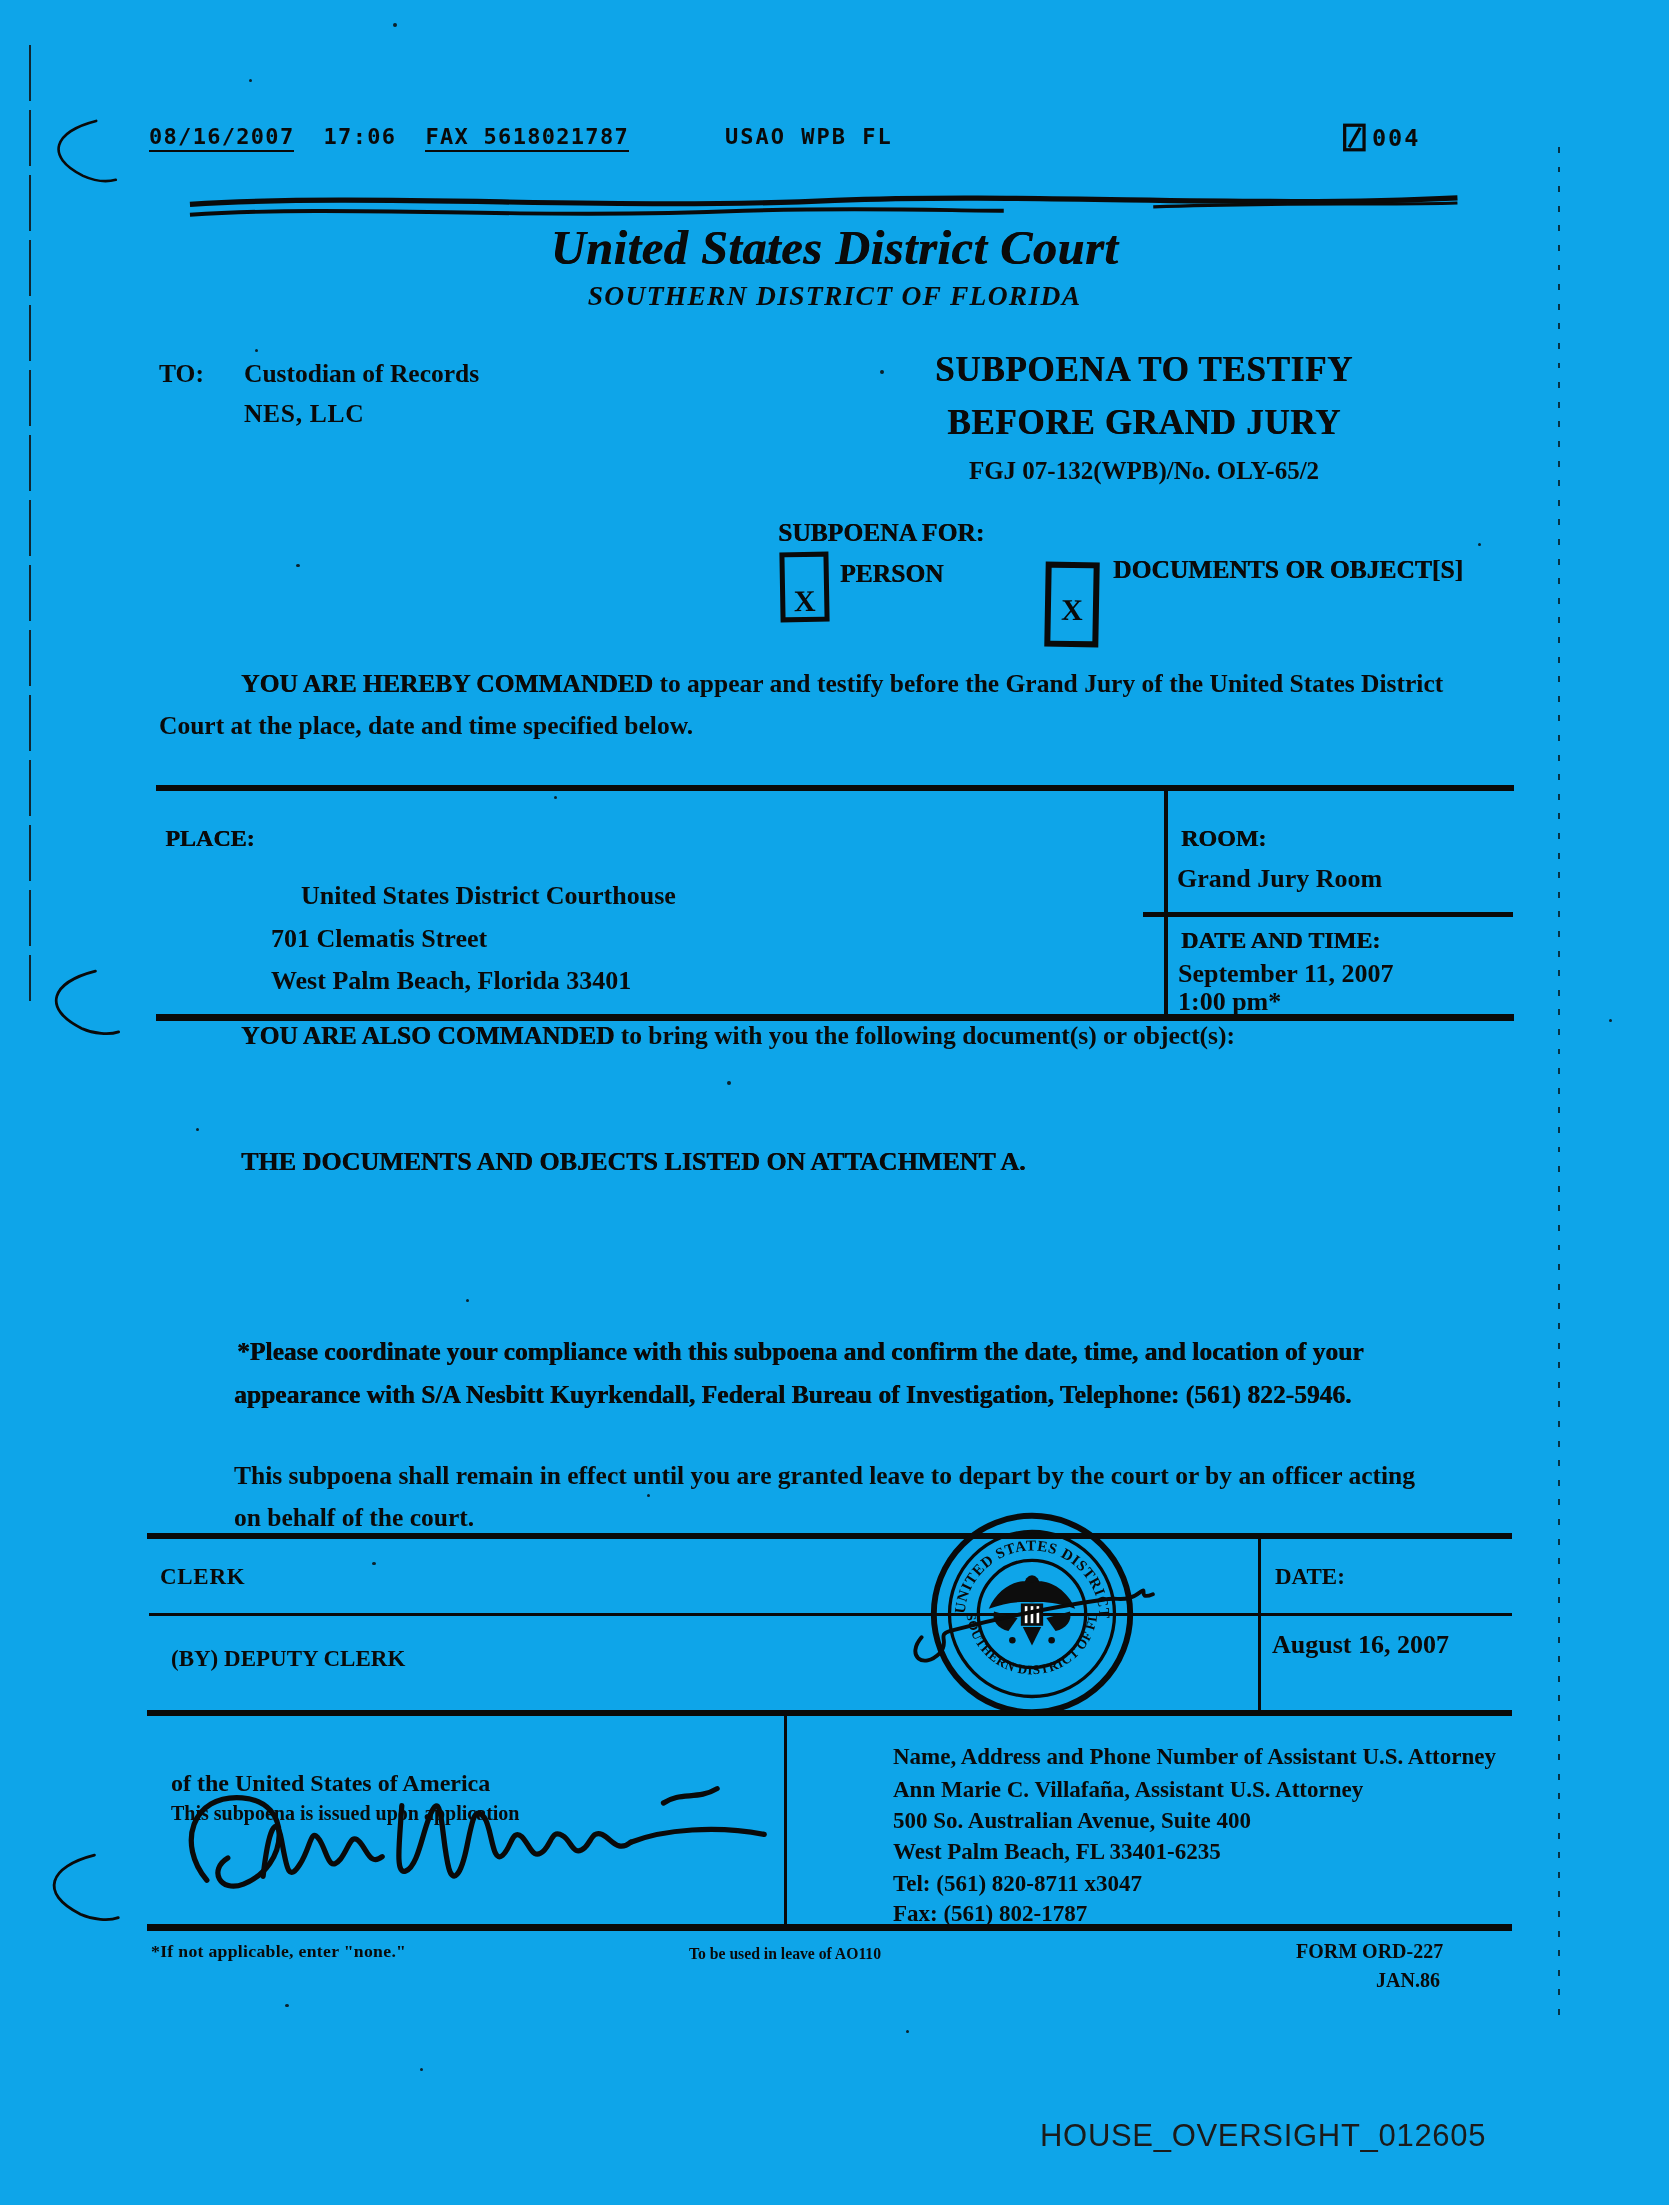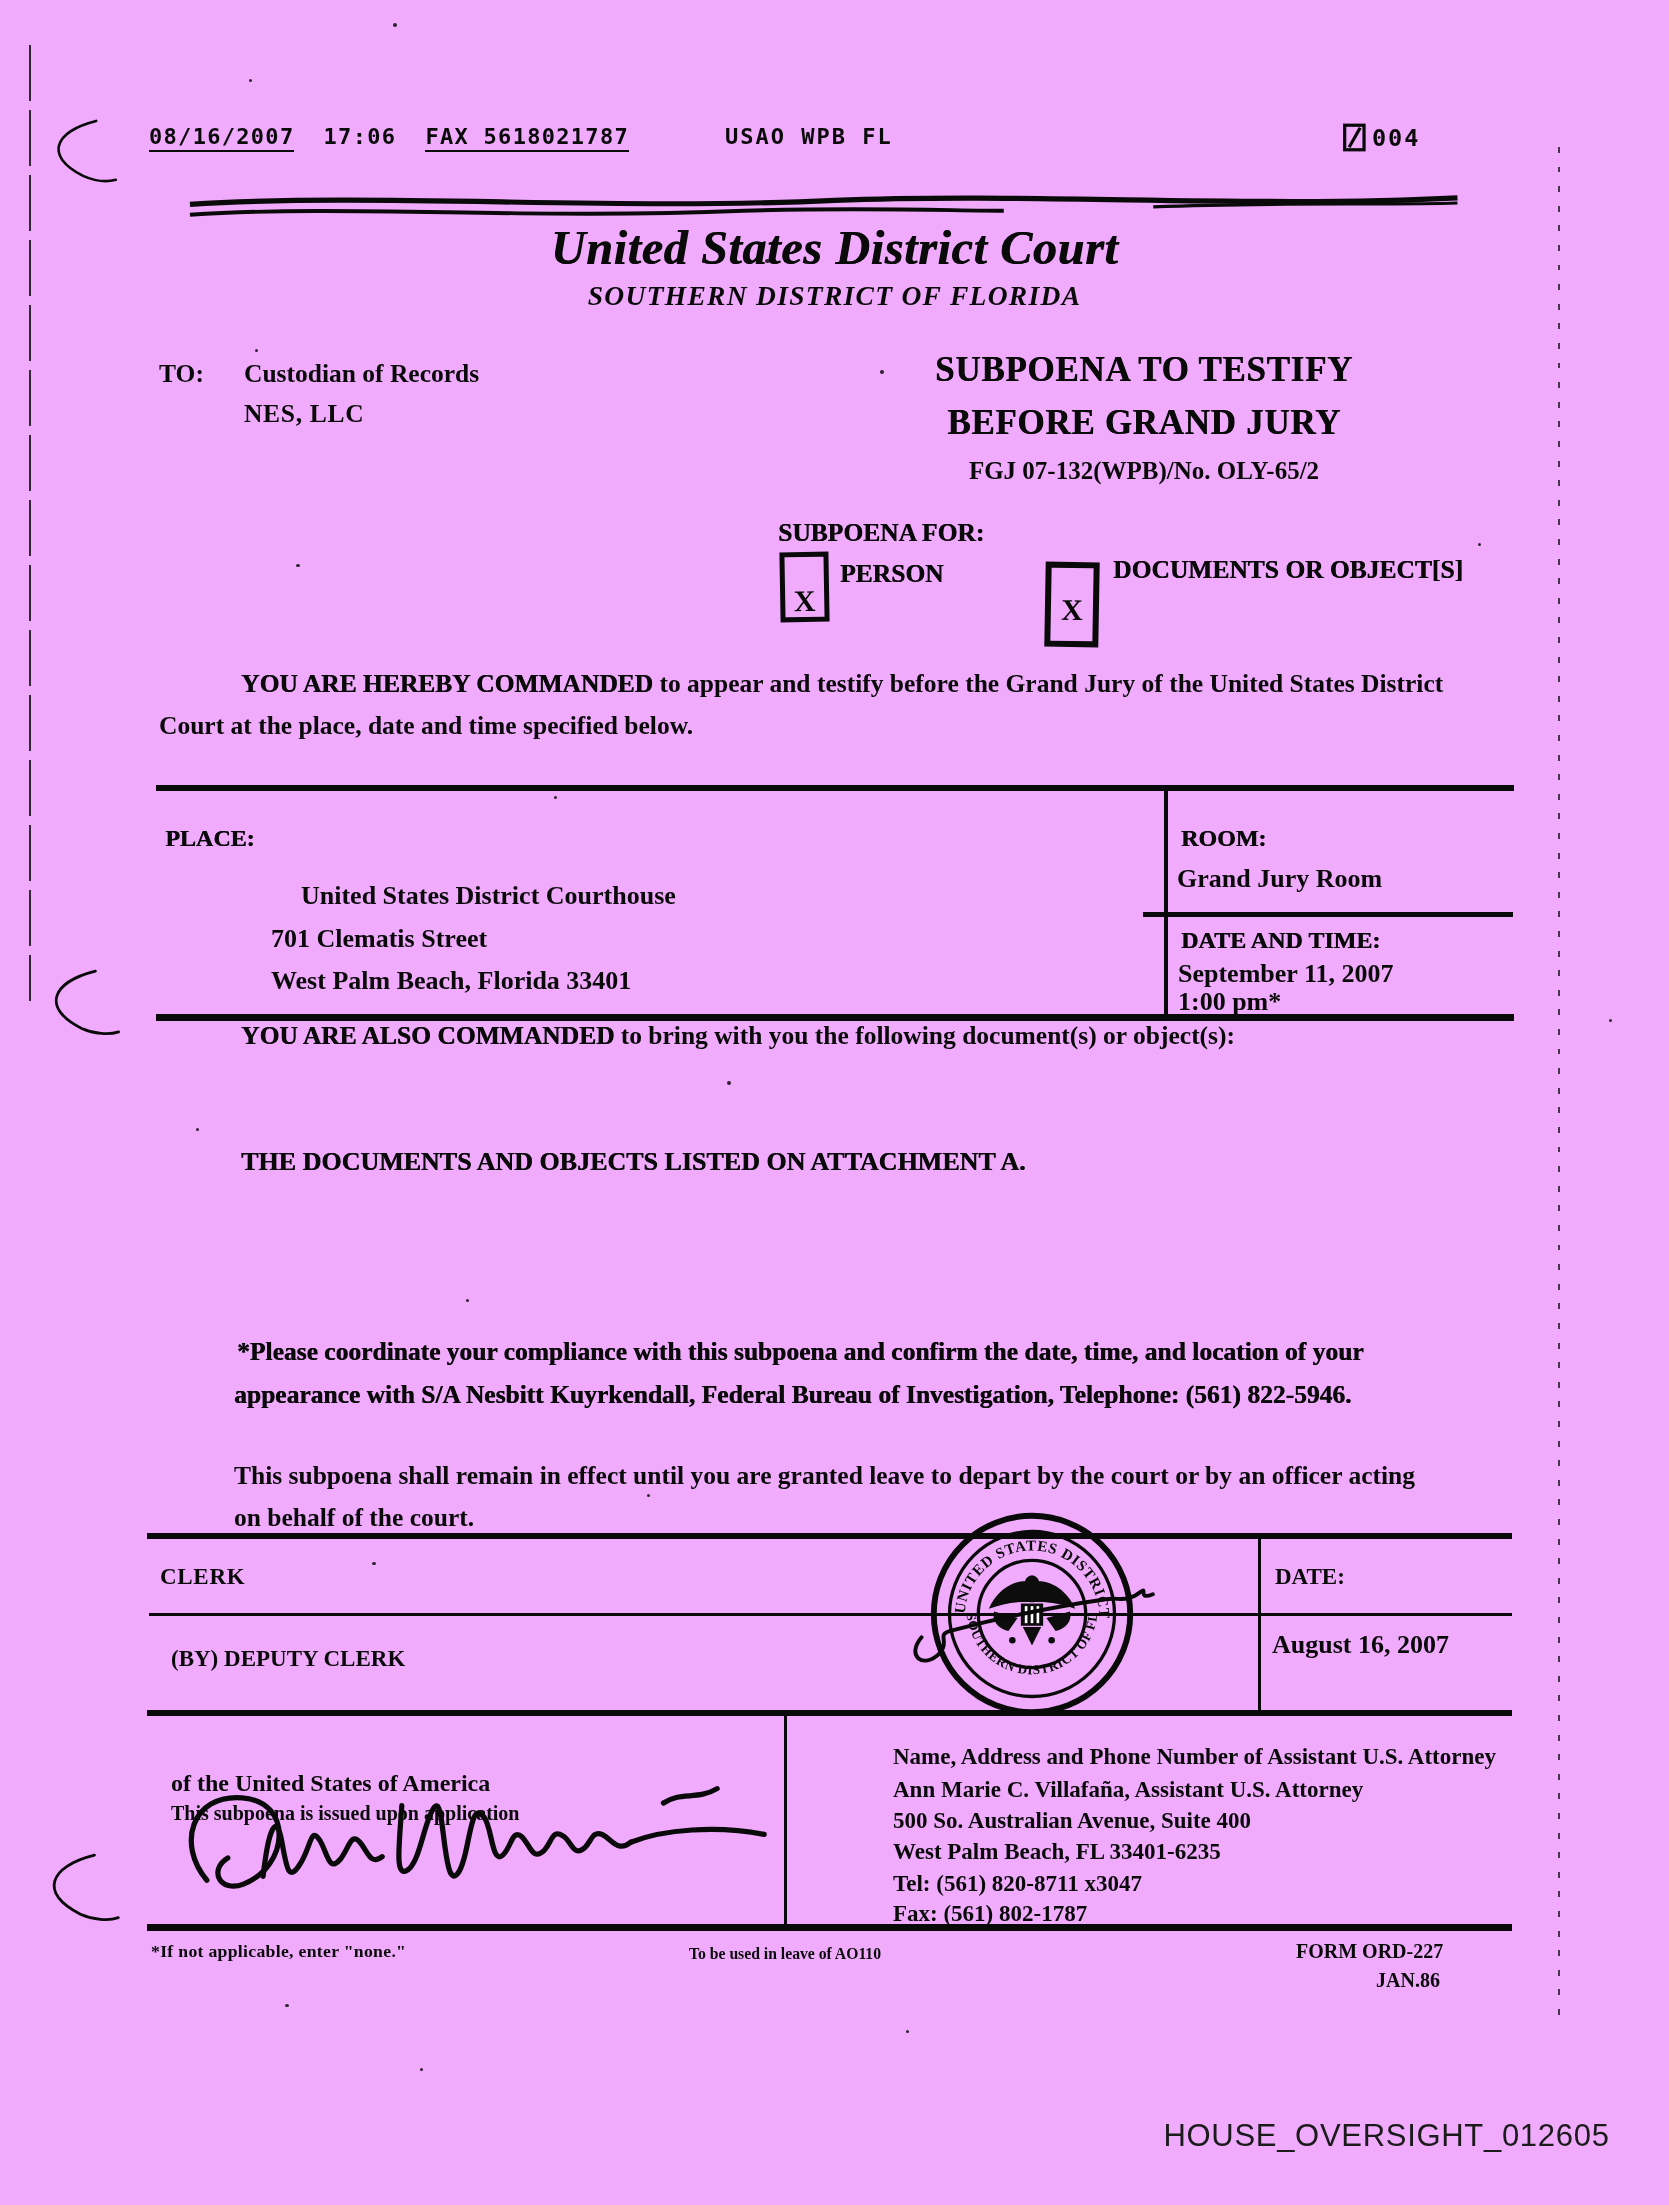--- a/index.html
+++ b/index.html
@@ -1,16 +1,16 @@
 <!DOCTYPE html>
 <html style="font-size:10.5px"><head>
 <meta charset="utf-8">
 <style>
   html,body{margin:0;padding:0;background:#e8e8e8;}
-  .page{position:relative;width:1669px;height:2205px;background:#f0abfc;overflow:hidden;
+  .page{position:relative;width:1669px;height:2205px;background:#0ea5e9;overflow:hidden;
         font-family:"Liberation Serif","DejaVu Serif",serif;color:#0a0a0a;}
   .abs{position:absolute;}
   .b{font-weight:700;}
   .xb{font-weight:700;text-shadow:0.5px 0 0 currentColor;}
   .mono{font-family:"DejaVu Sans Mono","Liberation Mono",monospace;font-weight:700;}
   .ital{font-style:italic;}
   .u{border-bottom:2.6px solid #0a0a0a;padding-bottom:1.3px;}
   .ctr{text-align:center;}
   .speck{position:absolute;background:#0a0a0a;border-radius:50%;opacity:.85;}
   .dotcol{position:absolute;width:2px;
@@ -191,16 +191,16 @@
   <div class="abs b" style="left:893px;top:1839px;font-size:23px;">West Palm Beach, FL 33401-6235</div>
   <div class="abs b" style="left:893px;top:1871px;font-size:23px;">Tel: (561) 820-8711 x3047</div>
   <div class="abs b" style="left:893px;top:1901px;font-size:23px;">Fax: (561) 802-1787</div>
 
   <div class="abs scanline" style="left:147px;top:1924px;width:1365px;height:6.5px;"></div>
   <div class="abs b fineprint" style="left:151px;top:1941px;">*If not applicable, enter "none."</div>
   <div class="abs b" style="left:689px;top:1945px;font-size:15.7px;">To be used in leave of AO110</div>
   <div class="abs b" style="left:1296px;top:1940px;font-size:20px;">FORM ORD-227</div>
   <div class="abs b" style="left:1376px;top:1969px;font-size:20px;">JAN.86</div>
 
-  <div class="abs bates" style="left:1115px;top:2118px;width:543px;text-align:center;font-size:31px;letter-spacing:0.7px;">HOUSE_OVERSIGHT_012605</div>
+  <div class="abs bates" style="left:1040px;top:2118px;width:543px;text-align:left;font-size:31px;letter-spacing:0.7px;">HOUSE_OVERSIGHT_012605</div>
 
 </div>
 
 
 </body></html>

